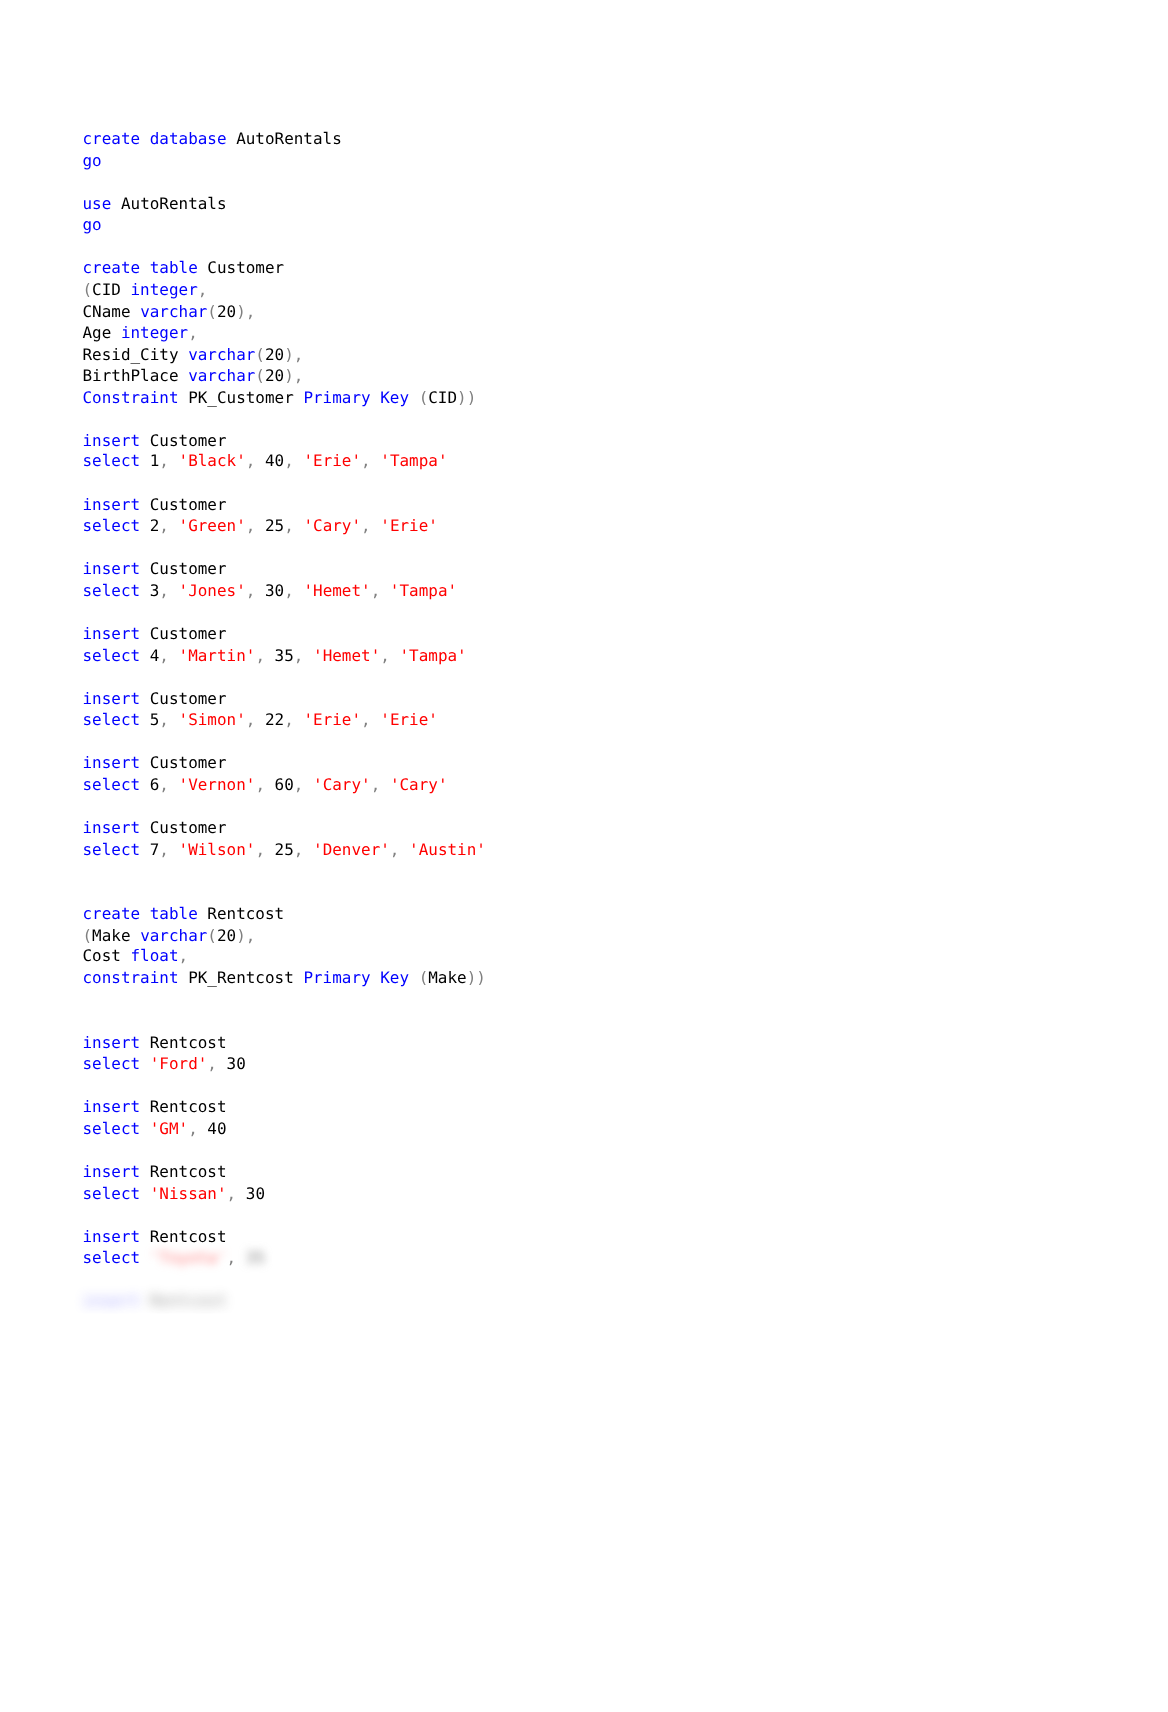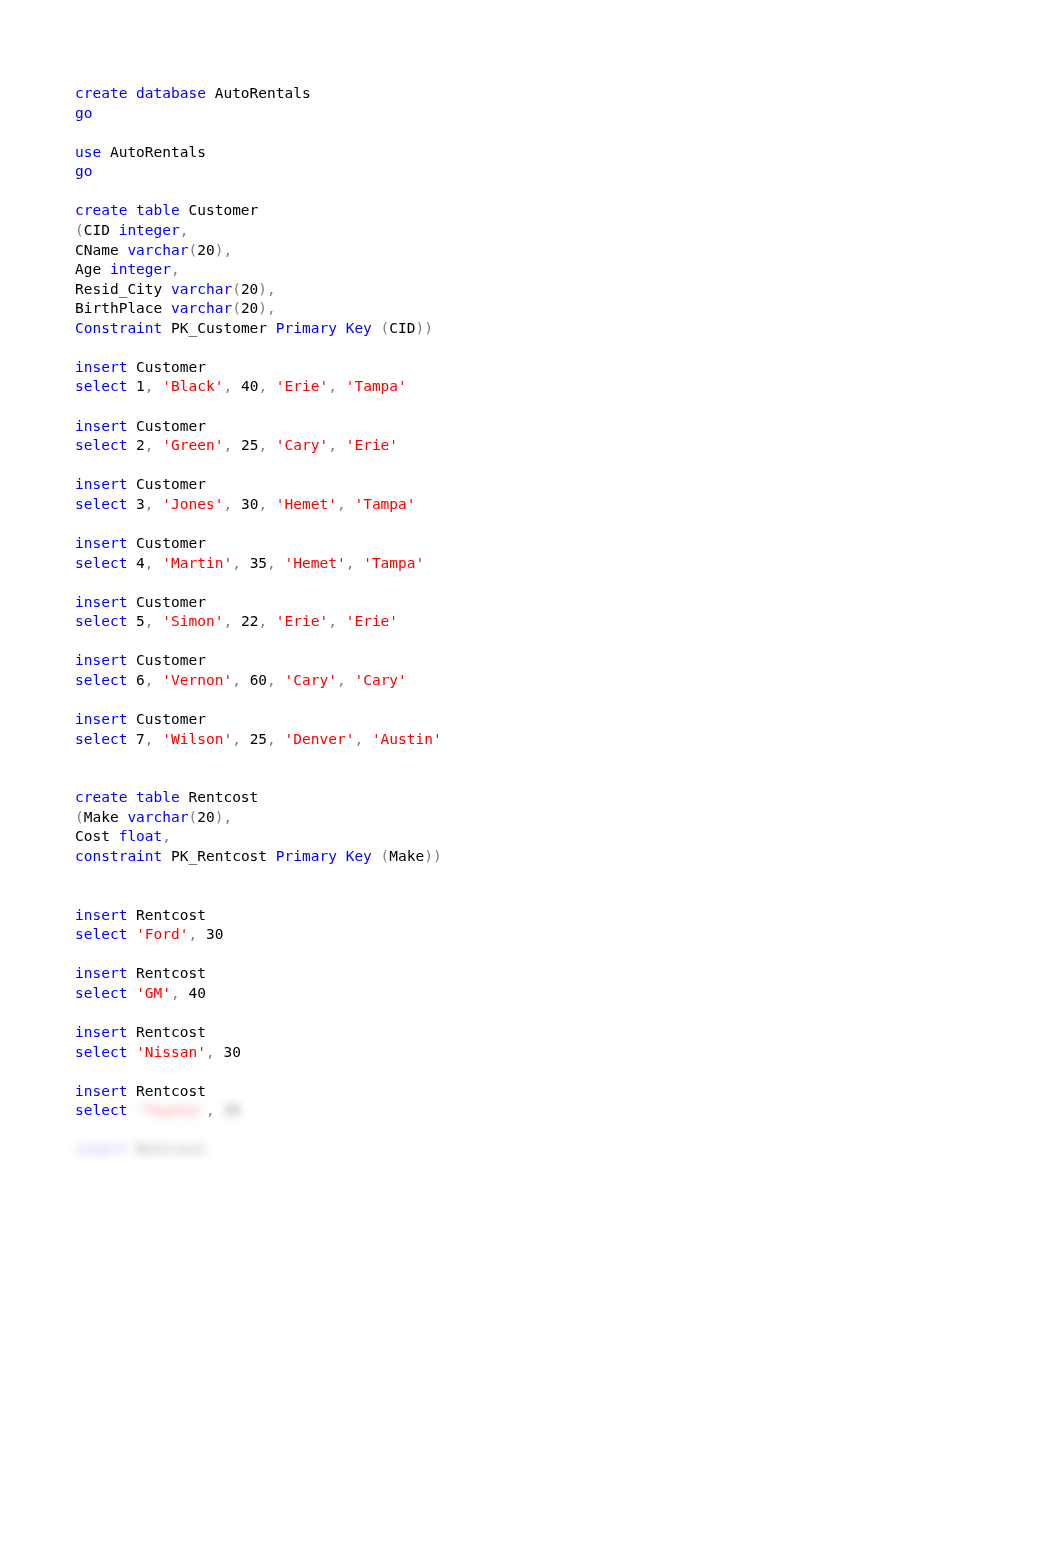--- a/index.html
+++ b/index.html
@@ -4,21 +4,21 @@
 <style>
   body {
     margin: 0;
     padding: 0;
     background: #ffffff;
     font-family: "Menlo", "Consolas", "DejaVu Sans Mono", monospace;
     font-size: 14.5px;
     line-height: 1.35;
   }
   .page {
-    padding: 84px 0 0 75px;
+    padding: 118px 0 0 75px;
     width: 1062px;
     box-sizing: border-box;
   }
   .code-block {
     white-space: pre;
     color: #000000;
   }
   .kw { color: #0000ff; }
   .ty { color: #0000ff; }
   .str { color: #ff0000; }

